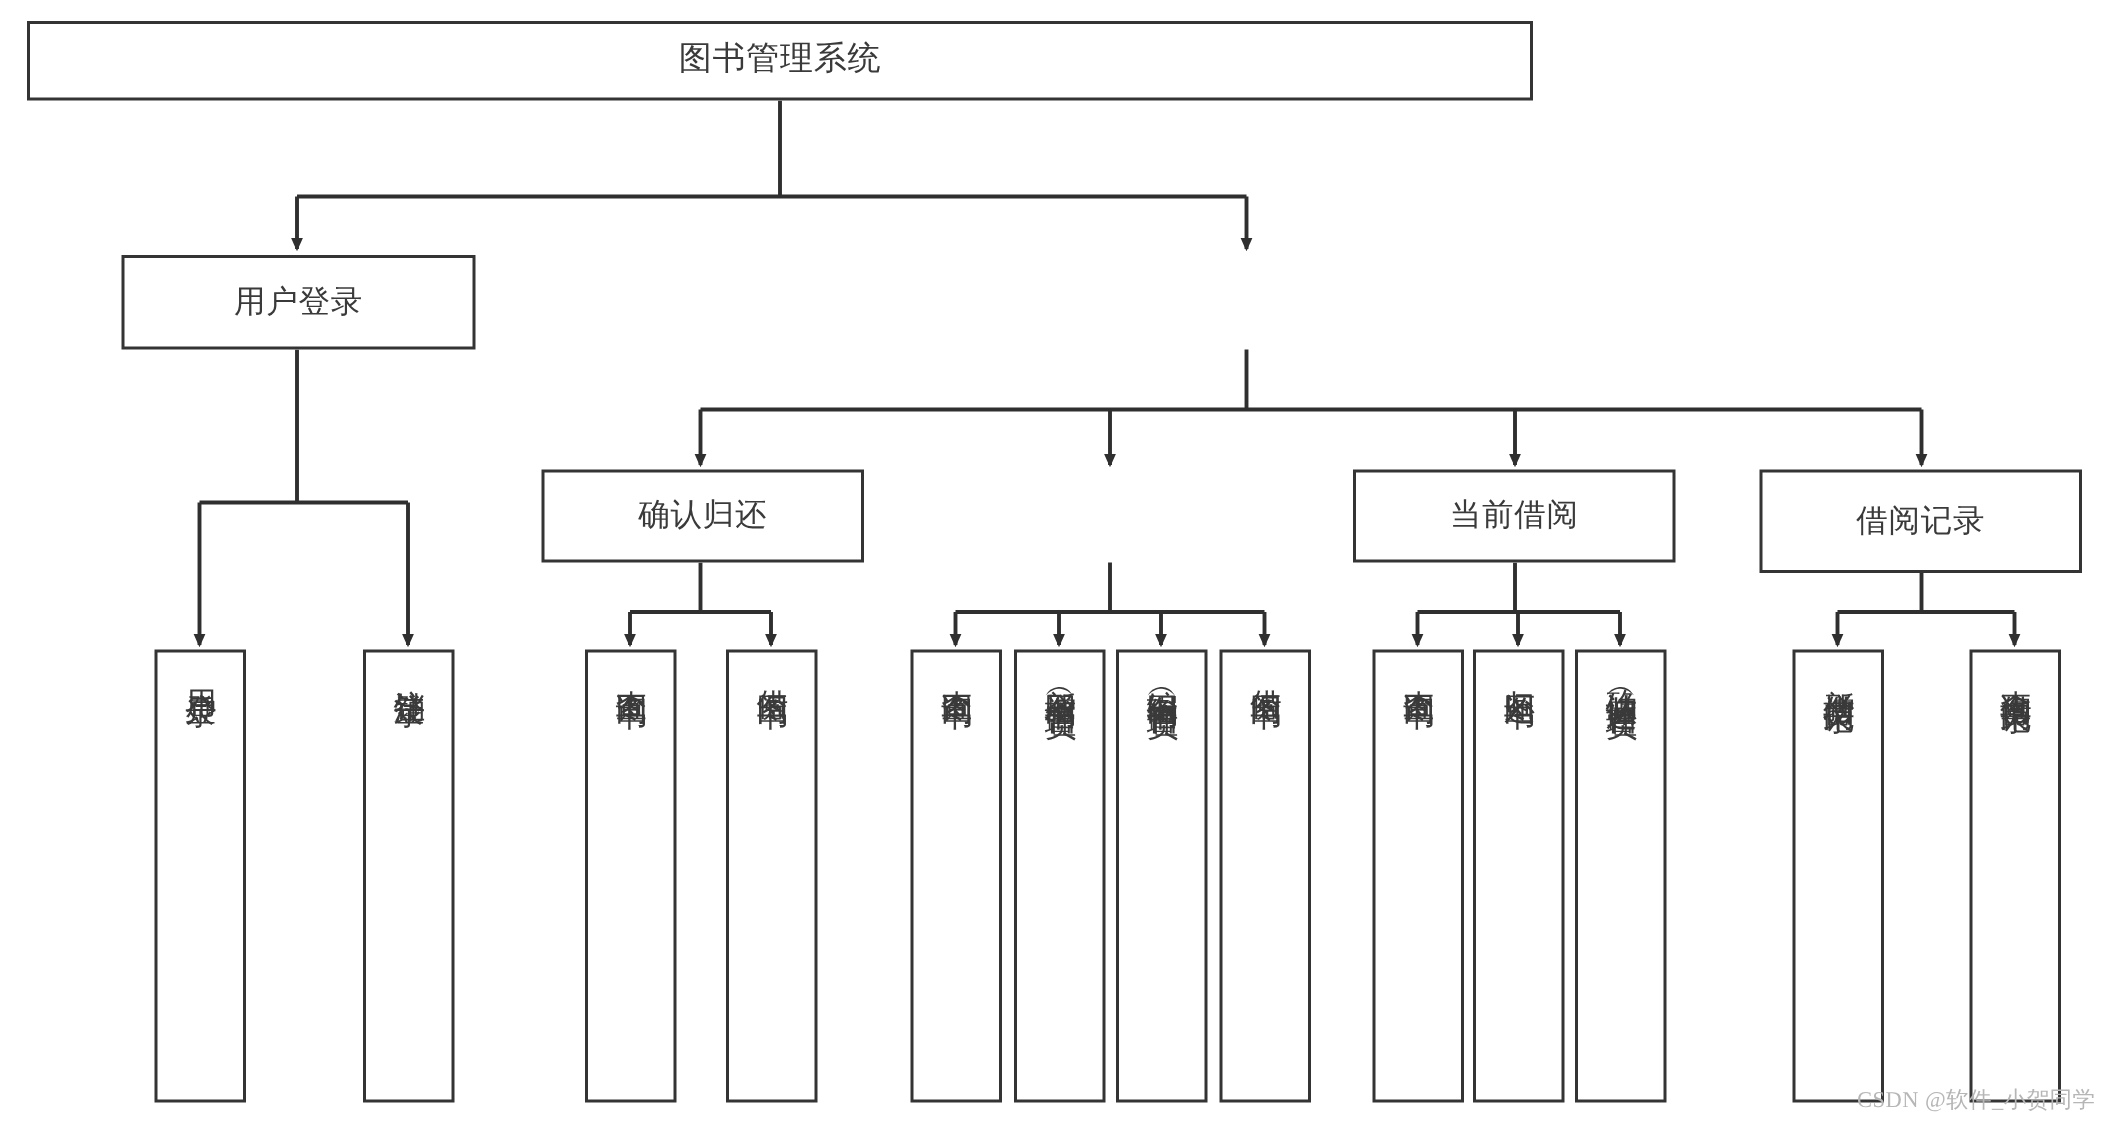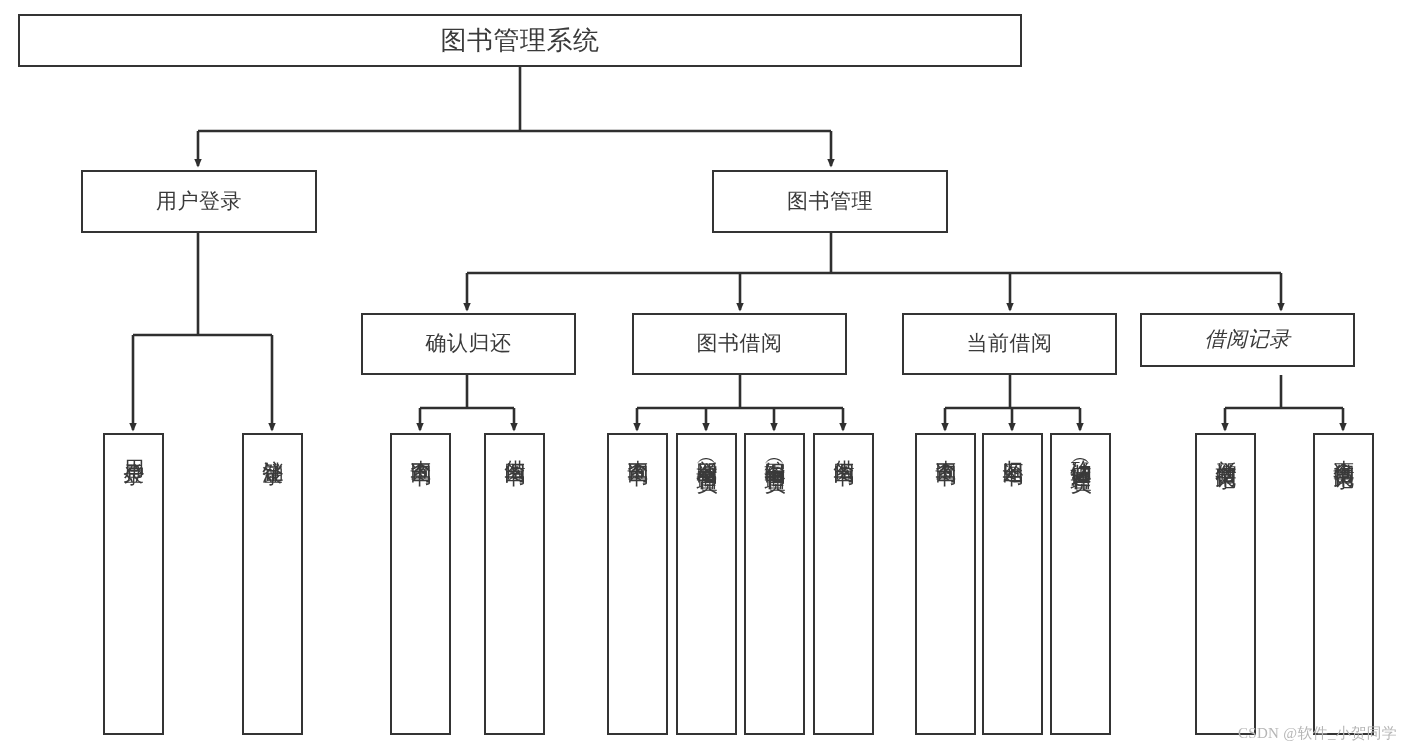--- a/index.html
+++ b/index.html
@@ -43,21 +43,21 @@
     letter-spacing: 0.5px;
     white-space: nowrap;
     text-align: center;
   }
   
   .node.h .label {
     font-size: 21px;
     line-height: 1.1;
   }
   .node.root .label {
-    font-size: 26px;
+    font-size: 22px;
   }
   
   .node.v {
     align-items: flex-start;
     justify-content: center;
     padding-top: 8px;
   }
   .node.v .label {
     writing-mode: vertical-rl;
     text-orientation: upright;
@@ -134,34 +134,28 @@
     </g>
   </svg>
 
   <div class="node h root" style="left:18px; top:14px; width:1004px; height:53px;">
     <span class="label">图书管理系统</span>
   </div>
 
   <div class="node h" style="left:81px; top:170px; width:236px; height:63px;">
     <span class="label">用户登录</span>
   </div>
-  <div class="node h" style="left:712px; top:170px; width:236px; height:63px;">
-    <span class="label">图书管理</span>
-  </div>
 
   <div class="node h" style="left:361px; top:313px; width:215px; height:62px;">
     <span class="label">确认归还</span>
   </div>
-  <div class="node h" style="left:632px; top:313px; width:215px; height:62px;">
-    <span class="label">图书借阅</span>
-  </div>
   <div class="node h" style="left:902px; top:313px; width:215px; height:62px;">
     <span class="label">当前借阅</span>
   </div>
-  <div class="node h" style="left:1140px; top:313px; width:215px; height:54px;font-style:italic;">
+  <div class="node h" style="left:1173px; top:313px; width:215px; height:69px;">
     <span class="label">借阅记录</span>
   </div>
 
   <div class="node v" style="left:103px; top:433px; width:61px; height:302px;">
     <span class="label">用户登录</span>
   </div>
   <div class="node v" style="left:242px; top:433px; width:61px; height:302px;">
     <span class="label">注销登录</span>
   </div>
 

